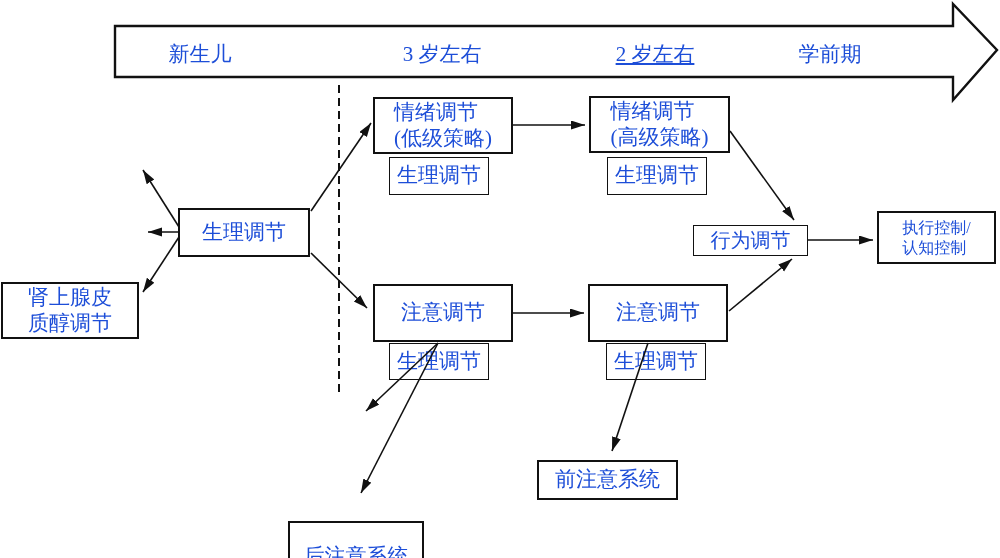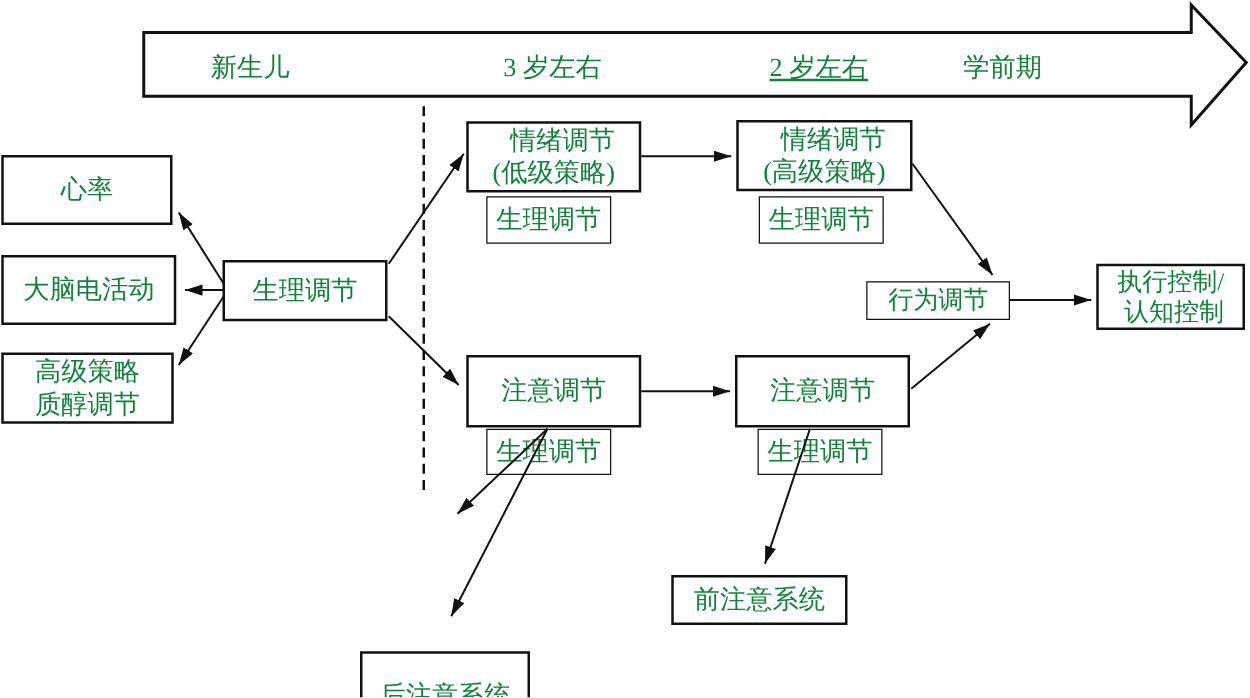--- a/index.html
+++ b/index.html
@@ -7,39 +7,39 @@
     padding: 0;
     background: #ffffff;
     font-family: "Liberation Serif", "DejaVu Serif", serif;
   }
   #canvas {
     position: relative;
     width: 1000px;
     height: 558px;
     background: #ffffff;
     overflow: hidden;
-    color: #15803d;
+    color: #1d4ed8;
     border-radius: 26px;
   }
   #connector-layer {
     position: absolute;
     left: 0; top: 0;
     width: 1000px; height: 558px;
     z-index: 3;
     pointer-events: none;
   }
   .box {
     position: absolute;
     box-sizing: border-box;
     background: #ffffff;
     border: 2px solid #111;
     display: flex;
     align-items: center;
     justify-content: center;
-    text-align: right;
+    text-align: left;
     white-space: pre-line;
     font-size: 21px;
     line-height: 1.22;
     z-index: 2;
   }
   .box.thin { border-width: 1.5px; }
   .box.xray { background: transparent; }
   .tl-label {
     position: absolute;
     top: 42px;
@@ -57,28 +57,28 @@
   #n-physio       { left: 178px; top: 208px; width: 132px; height: 49px; }
   #n-emolow       { left: 373px; top: 97px;  width: 140px; height: 57px; }
   #n-sub1         { left: 389px; top: 157px; width: 100px; height: 38px; }
   #n-emohigh      { left: 589px; top: 96px;  width: 141px; height: 57px; }
   #n-sub2         { left: 607px; top: 157px; width: 100px; height: 38px; }
   #n-att1         { left: 373px; top: 284px; width: 140px; height: 58px; }
   #n-sub3         { left: 389px; top: 343px; width: 100px; height: 37px; }
   #n-att2         { left: 588px; top: 284px; width: 140px; height: 58px; }
   #n-sub4         { left: 606px; top: 343px; width: 100px; height: 37px; }
   #n-behavior     { left: 693px; top: 225px; width: 115px; height: 31px; font-size: 20px; }
-  #n-executive    { left: 877px; top: 211px; width: 119px; height: 53px; font-size: 20px; line-height: 1.2; }
+  #n-executive    { left: 877px; top: 211px; width: 119px; height: 53px; font-size: 16px; line-height: 1.2; }
   #n-activation   { left: 285px; top: 419px; width: 138px; height: 58px; }
   #n-posterior    { left: 288px; top: 521px; width: 136px; height: 71px; }
   #n-anterior     { left: 537px; top: 460px; width: 141px; height: 40px; }
   #tl-0 { left: 200px; }
   #tl-1 { left: 442px; }
   #tl-2 { left: 655px; text-decoration: underline; }
-  #tl-3 { left: 802px; }
+  #tl-3 { left: 830px; }
 </style>
 </head>
 <body>
 
 <div id="canvas">
 
   <svg id="connector-layer" viewBox="0 0 1000 558" xmlns="http://www.w3.org/2000/svg">
     <defs>
       <marker id="ah" markerUnits="userSpaceOnUse" markerWidth="15" markerHeight="11" refX="14" refY="4.5" orient="auto">
         <path d="M0,0 L14,4.5 L0,9 z" fill="#111"></path>
@@ -104,23 +104,21 @@
       <line x1="438" y1="343" x2="361" y2="493" marker-end="url(#ah)"></line>
       <line x1="648" y1="343" x2="612" y2="451" marker-end="url(#ah)"></line>
     </g>
   </svg>
 
   <div class="tl-label" id="tl-0">新生儿</div>
   <div class="tl-label" id="tl-1">3 岁左右</div>
   <div class="tl-label" id="tl-2">2 岁左右</div>
   <div class="tl-label" id="tl-3">学前期</div>
 
-  <div class="box" id="n-heart">心率</div>
-  <div class="box" id="n-brain">大脑电活动</div>
-  <div class="box" id="n-adrenal">高级策略
+  <div class="box" id="n-adrenal">肾上腺皮
 质醇调节</div>
   <div class="box" id="n-physio">生理调节</div>
 
   <div class="box" id="n-emolow">情绪调节
 (低级策略)</div>
   <div class="box thin" id="n-sub1">生理调节</div>
   <div class="box" id="n-emohigh">情绪调节
 (高级策略)</div>
   <div class="box thin" id="n-sub2">生理调节</div>
 

